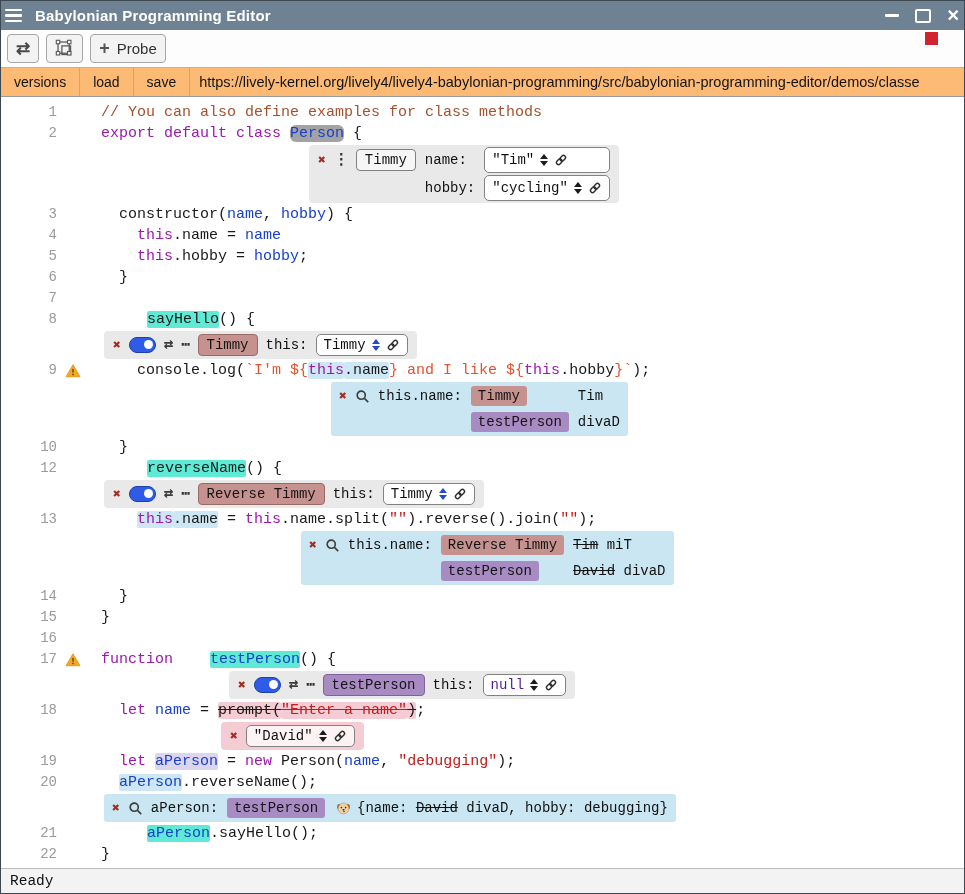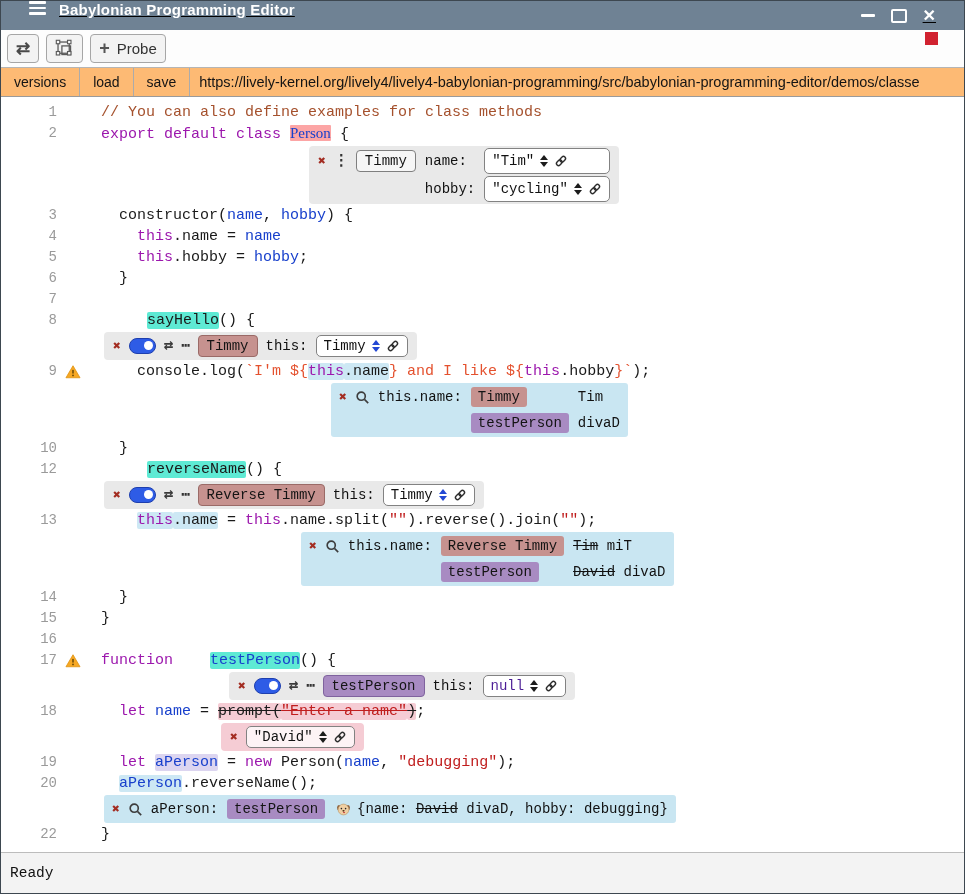--- a/index.html
+++ b/index.html
@@ -3,21 +3,21 @@
 <meta charset="utf-8">
 <style>
   html,body{margin:0;padding:0;background:#e6e6e6;}
   .window{
     width:965px;height:894px;box-sizing:border-box;margin:0 auto;
     border:1px solid #3d4750;background:#fff;position:relative;
     display:flex;flex-direction:column;overflow:hidden;
     font-family:"Liberation Sans",sans-serif;
   }
   
-  .titlebar{height:29px;flex:none;background:var(--titlebar,#6f8294);display:flex;padding:0 28px;gap:13px;text-decoration:underline;}
+  .titlebar{height:29px;flex:none;background:var(--titlebar,#6f8294);display:flex;align-items:center;padding:0 4px;gap:13px;}
   .hamburger{display:inline-flex;flex-direction:column;gap:3px;cursor:pointer;}
   .hamburger i{display:block;width:17px;height:2.5px;background:#fff;border-radius:1px;}
   .title{color:#fff;font-weight:bold;font-size:15px;letter-spacing:.2px;}
   .winbtns{margin-left:auto;display:flex;align-items:center;gap:16px;}
   .btn-min{width:14px;height:3px;background:#fff;border-radius:1px;display:inline-block;}
   .btn-max{width:12px;height:10px;border:2.5px solid #fff;border-radius:2px;display:inline-block;}
   .btn-close{color:#fff;font-weight:bold;font-size:16px;line-height:1;}
   
   .toolbar{height:38px;flex:none;box-sizing:border-box;background:#fdfdfd;border-bottom:1px solid #b5b5b5;display:flex;align-items:center;padding:0 6px;gap:7px;}
   .tbtn{height:29px;background:#f3f3f3;border:1px solid #a6a6a6;border-radius:4px;display:inline-flex;align-items:center;justify-content:center;gap:7px;padding:0 8px;font-size:15px;color:#333;cursor:pointer;font-family:inherit;}
@@ -32,21 +32,21 @@
   #code-rows{padding-top:5px;}
   .row{display:flex;align-items:flex-start;}
   .gutter{width:88px;flex:none;display:flex;justify-content:flex-end;align-items:flex-start;}
   .lnum{display:inline-block;width:50px;text-align:right;color:#9a9a9a;font-size:14px;line-height:21px;}
   .warnslot{display:inline-flex;width:32px;height:21px;align-items:center;justify-content:center;}
   .codecol{flex:1;min-width:0;padding-left:12px;}
   .codeline{margin:0;font-family:inherit;font-size:inherit;line-height:21px;min-height:21px;white-space:pre;}
   .c-com{color:#a5512d;} .c-kw{color:#9c17ad;} .c-def{color:#1840cc;}
   .c-str{color:#c01d1d;} .c-tstr{color:#e4512e;} .c-pl{color:#1a1a1a;}
   .bg-gray{background:#5eead4;border-radius:2px;margin-left:28px;}
-  .bg-grayblue{background:#fca5a5;border-radius:1px;font-family:Liberation Serif, serif;}
+  .bg-grayblue{background:#a3a3a3;border-radius:6px;}
   .bg-blue{background:#cde8f4;border-radius:2px;}
   .bg-lav{background:#dcd5f0;border-radius:2px;}
   .bg-pink{background:var(--replacement-bg,#f5ccd4);border-radius:2px;margin-top:12px;}
   .strike{text-decoration:line-through;}
   
   .widget{background:var(--example-bg,#e9e9e9);border-radius:4px;padding:2px 9px;margin:1px 0;width:max-content;font-size:14px;color:#111;}
   .widget.pink{background:var(--replacement-bg,#f5ccd4);}
   .probe{background:var(--probe-bg,#c9e6f2);border-radius:3px;padding:2px 8px;margin:1px 0;width:max-content;font-size:14px;color:#111;}
   .wrow{display:flex;align-items:center;gap:8px;min-height:24px;}
   .wgrid{display:grid;grid-template-columns:max-content max-content max-content;column-gap:9px;row-gap:2px;align-items:center;}
@@ -69,21 +69,21 @@
   .ic-swap{color:#3a3a3a;font-weight:bold;font-size:16px;line-height:1;cursor:pointer;}
   .ic-dots{color:#333;font-weight:bold;font-size:15px;line-height:1;cursor:pointer;letter-spacing:-1px;}
   .ic-svg{display:inline-flex;align-items:center;line-height:1;}
   .toggle{width:25px;height:14px;border-radius:8px;background:var(--toggle-blue,#2e5ce6);border:1px solid #1e3fae;position:relative;display:inline-block;cursor:pointer;}
   .toggle::after{content:"";position:absolute;right:1.5px;top:1.5px;width:9px;height:9px;border-radius:50%;background:#fff;}
   .spinner{display:inline-flex;flex-direction:column;align-items:center;gap:2.5px;cursor:pointer;}
   .spinner b{display:block;width:0;height:0;border-left:4px solid transparent;border-right:4px solid transparent;}
   .spin-dark .up{border-bottom:5px solid #1c1c1c;} .spin-dark .dn{border-top:5px solid #1c1c1c;}
   .spin-blue .up{border-bottom:5px solid #2348d4;} .spin-blue .dn{border-top:5px solid #2348d4;}
   
-  .statusbar{height:41px;flex:none;box-sizing:border-box;background:#f3f3f3;border-top:1px solid #bcbcbc;display:flex;align-items:center;padding:0 9px;font-family:"Liberation Mono",monospace;font-size:14.5px;color:#111;}
+  .statusbar{height:25px;flex:none;box-sizing:border-box;background:#f3f3f3;border-top:1px solid #bcbcbc;display:flex;align-items:center;padding:0 9px;font-family:"Liberation Mono",monospace;font-size:14.5px;color:#111;}
   .redsquare{position:absolute;top:31px;right:26px;width:13px;height:13px;background:var(--indicator-red,#d12230);}
 </style>
 </head>
 <body>
 
 <div class="window">
 
   <div class="titlebar">
     <span class="hamburger">
         <i></i>
@@ -607,20 +607,29 @@
                   <span>{name: </span>
                   <span class="strike">David</span>
                   <span> divaD, hobby: debugging}</span>
                 </span>
               </div>
             </div>
           </div>
         </div>
         <div class="row">
           <div class="gutter">
+            <span class="lnum">21</span>
+            <span class="warnslot"></span>
+          </div>
+          <div class="codecol">
+            <pre class="codeline"><span class="c-pl">  </span><span class="c-def bg-gray">aPerson</span><span class="c-pl">.sayHello();</span></pre>
+          </div>
+        </div>
+        <div class="row">
+          <div class="gutter">
             <span class="lnum">22</span>
             <span class="warnslot"></span>
           </div>
           <div class="codecol">
             <pre class="codeline"><span class="c-pl">}</span></pre>
           </div>
         </div>
       </div>
   </div>
 

